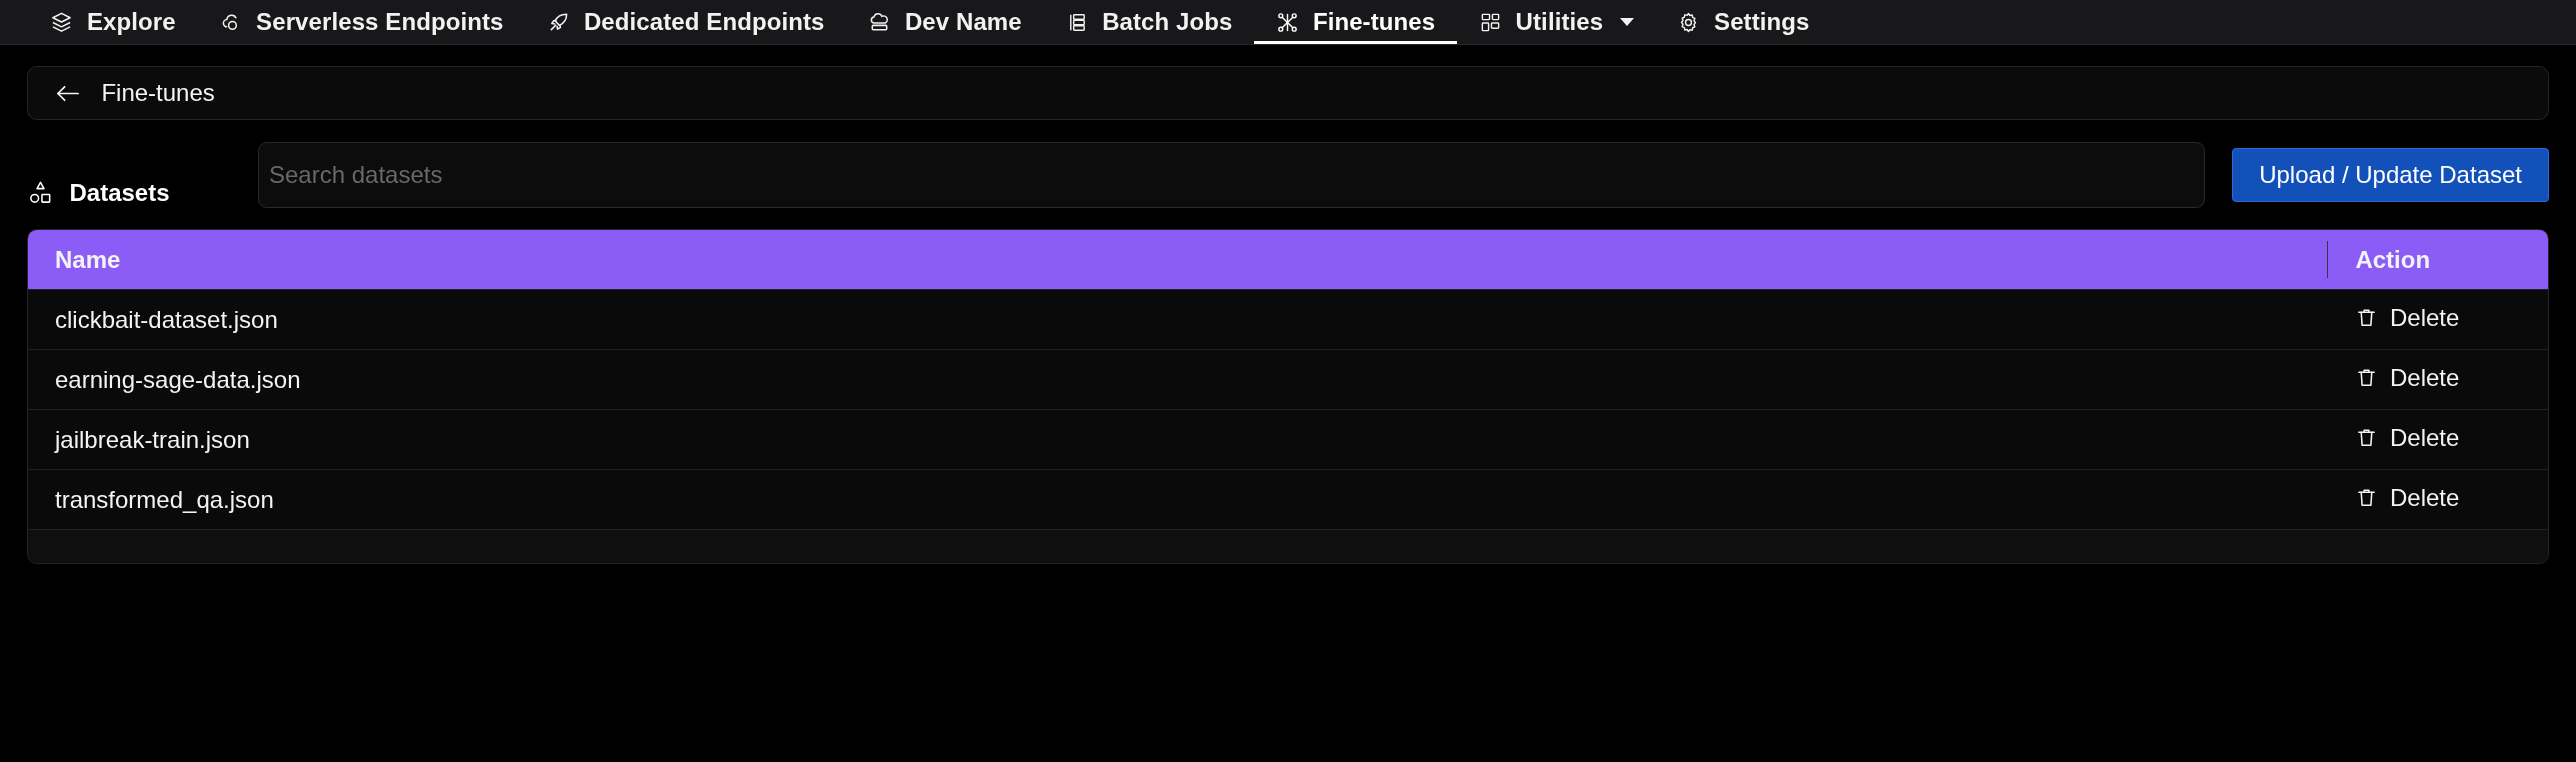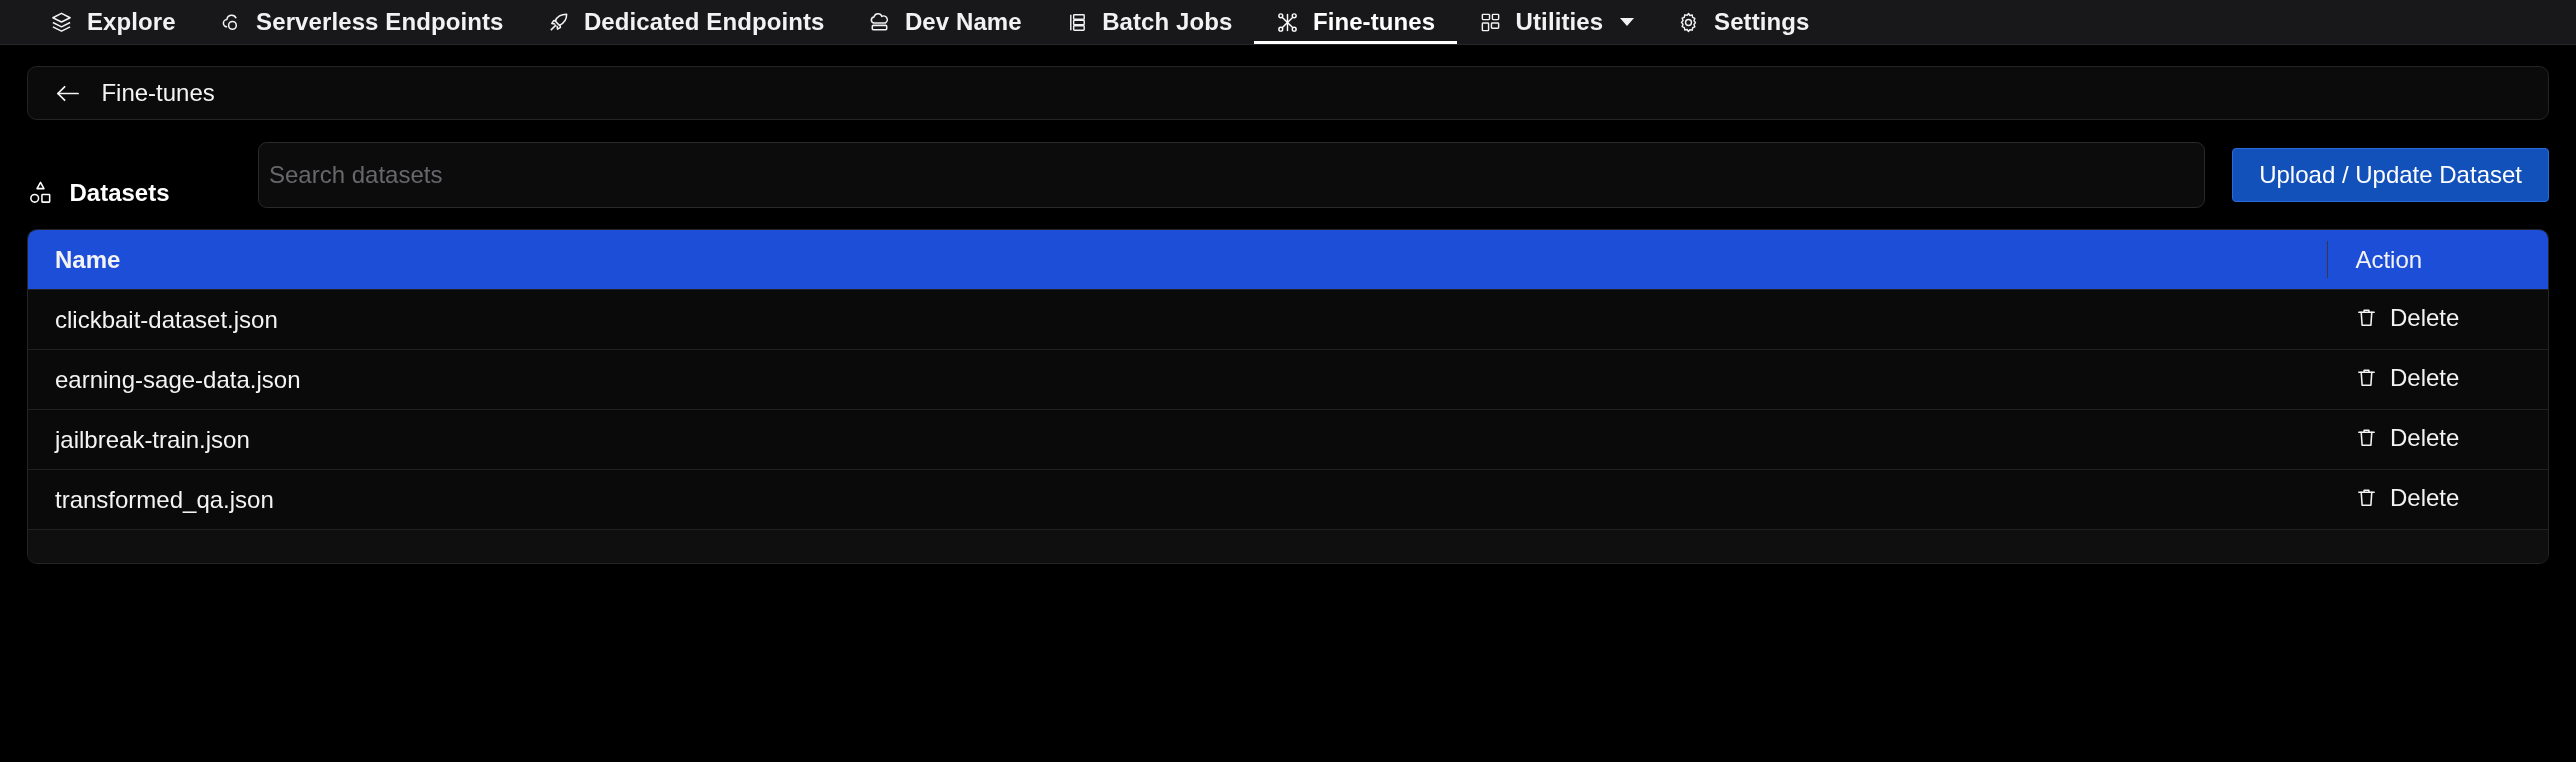--- a/index.html
+++ b/index.html
@@ -144,21 +144,21 @@
     overflow: hidden;
   }
   .trow {
     display: flex;
     align-items: center;
     height: 60px;
     border-bottom: 1px solid #212124;
   }
   .trow.header {
     height: 60px;
-    background: #1d4ed8;
+    background: #8b5cf6;
     gap: 8px;
   }
   .th-name, .td-name {
     flex: 1;
     padding-left: 27px;
     color: #f3f3f4;
     font-size: 24px;
     white-space: nowrap;
     overflow: hidden;
   }
@@ -169,21 +169,21 @@
     background: #39393d;
     flex: none;
   }
   .th-action, .td-action {
     width: 212px;
     flex: none;
     padding-left: 19.4px;
     color: #f3f3f4;
     font-size: 24px;
   }
-  .th-action { font-weight: normal; }
+  .th-action { font-weight: bold; }
   .del-btn {
     display: inline-flex;
     align-items: center;
     gap: 11.6px;
     color: #f3f3f4;
     font-size: 24px;
     cursor: pointer;
     background: transparent;
     border: none;
     padding: 0;

